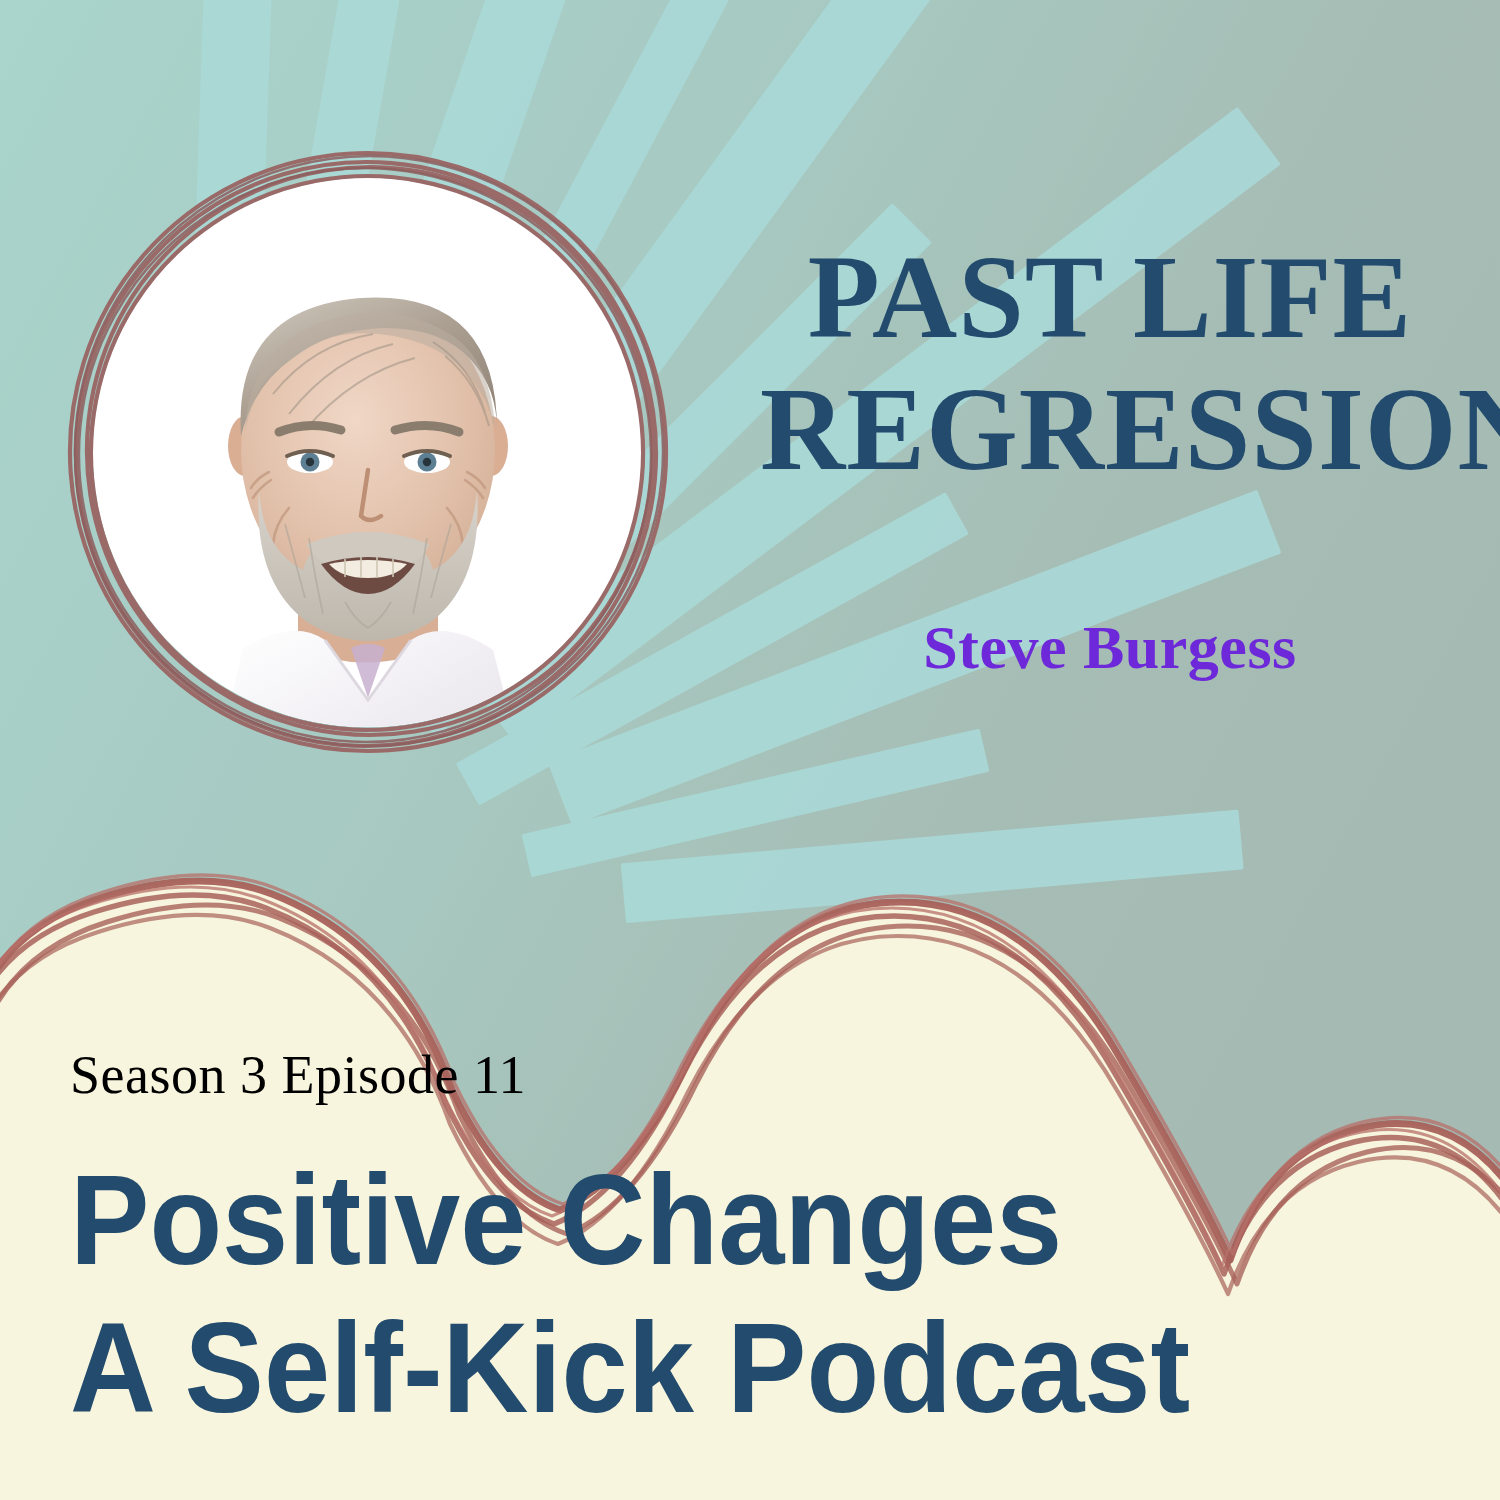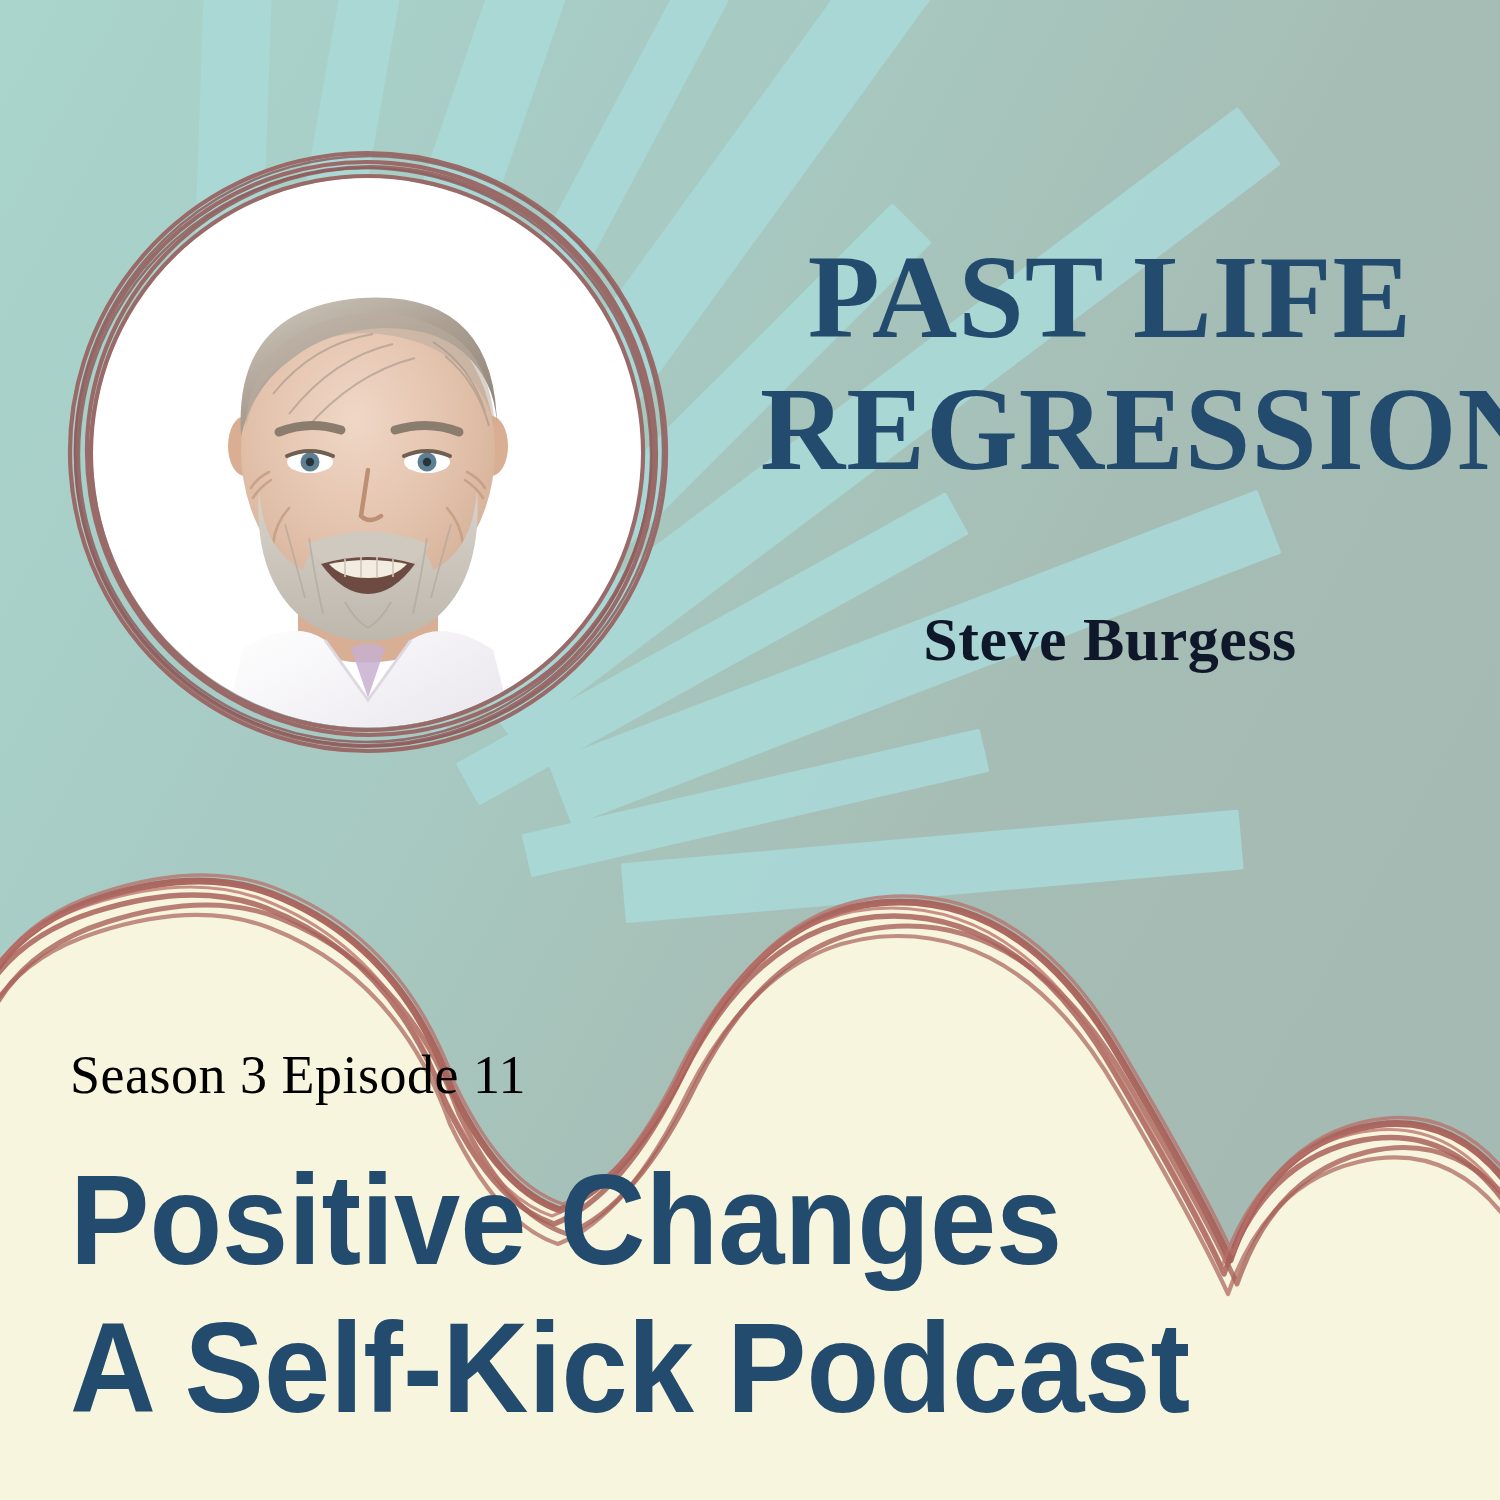--- a/index.html
+++ b/index.html
@@ -72,22 +72,22 @@
     line-height: 1.12;
     letter-spacing: 1px;
     color: #234b6e;
     margin: 0;
     white-space: pre-line;
   }
   #host-name {
     font-family: "Liberation Serif", "DejaVu Serif", serif;
     font-weight: bold;
     font-size: 62px;
-    color: #0f172a;
-    margin: 8px;
+    color: #6d28d9;
+    margin: 16px;
     padding-top: 100px;
     letter-spacing: 0.5px;
   }
 
   
   #cloud-svg {
     position: absolute;
     left: 0;
     top: 790px;
     width: 1500px;

